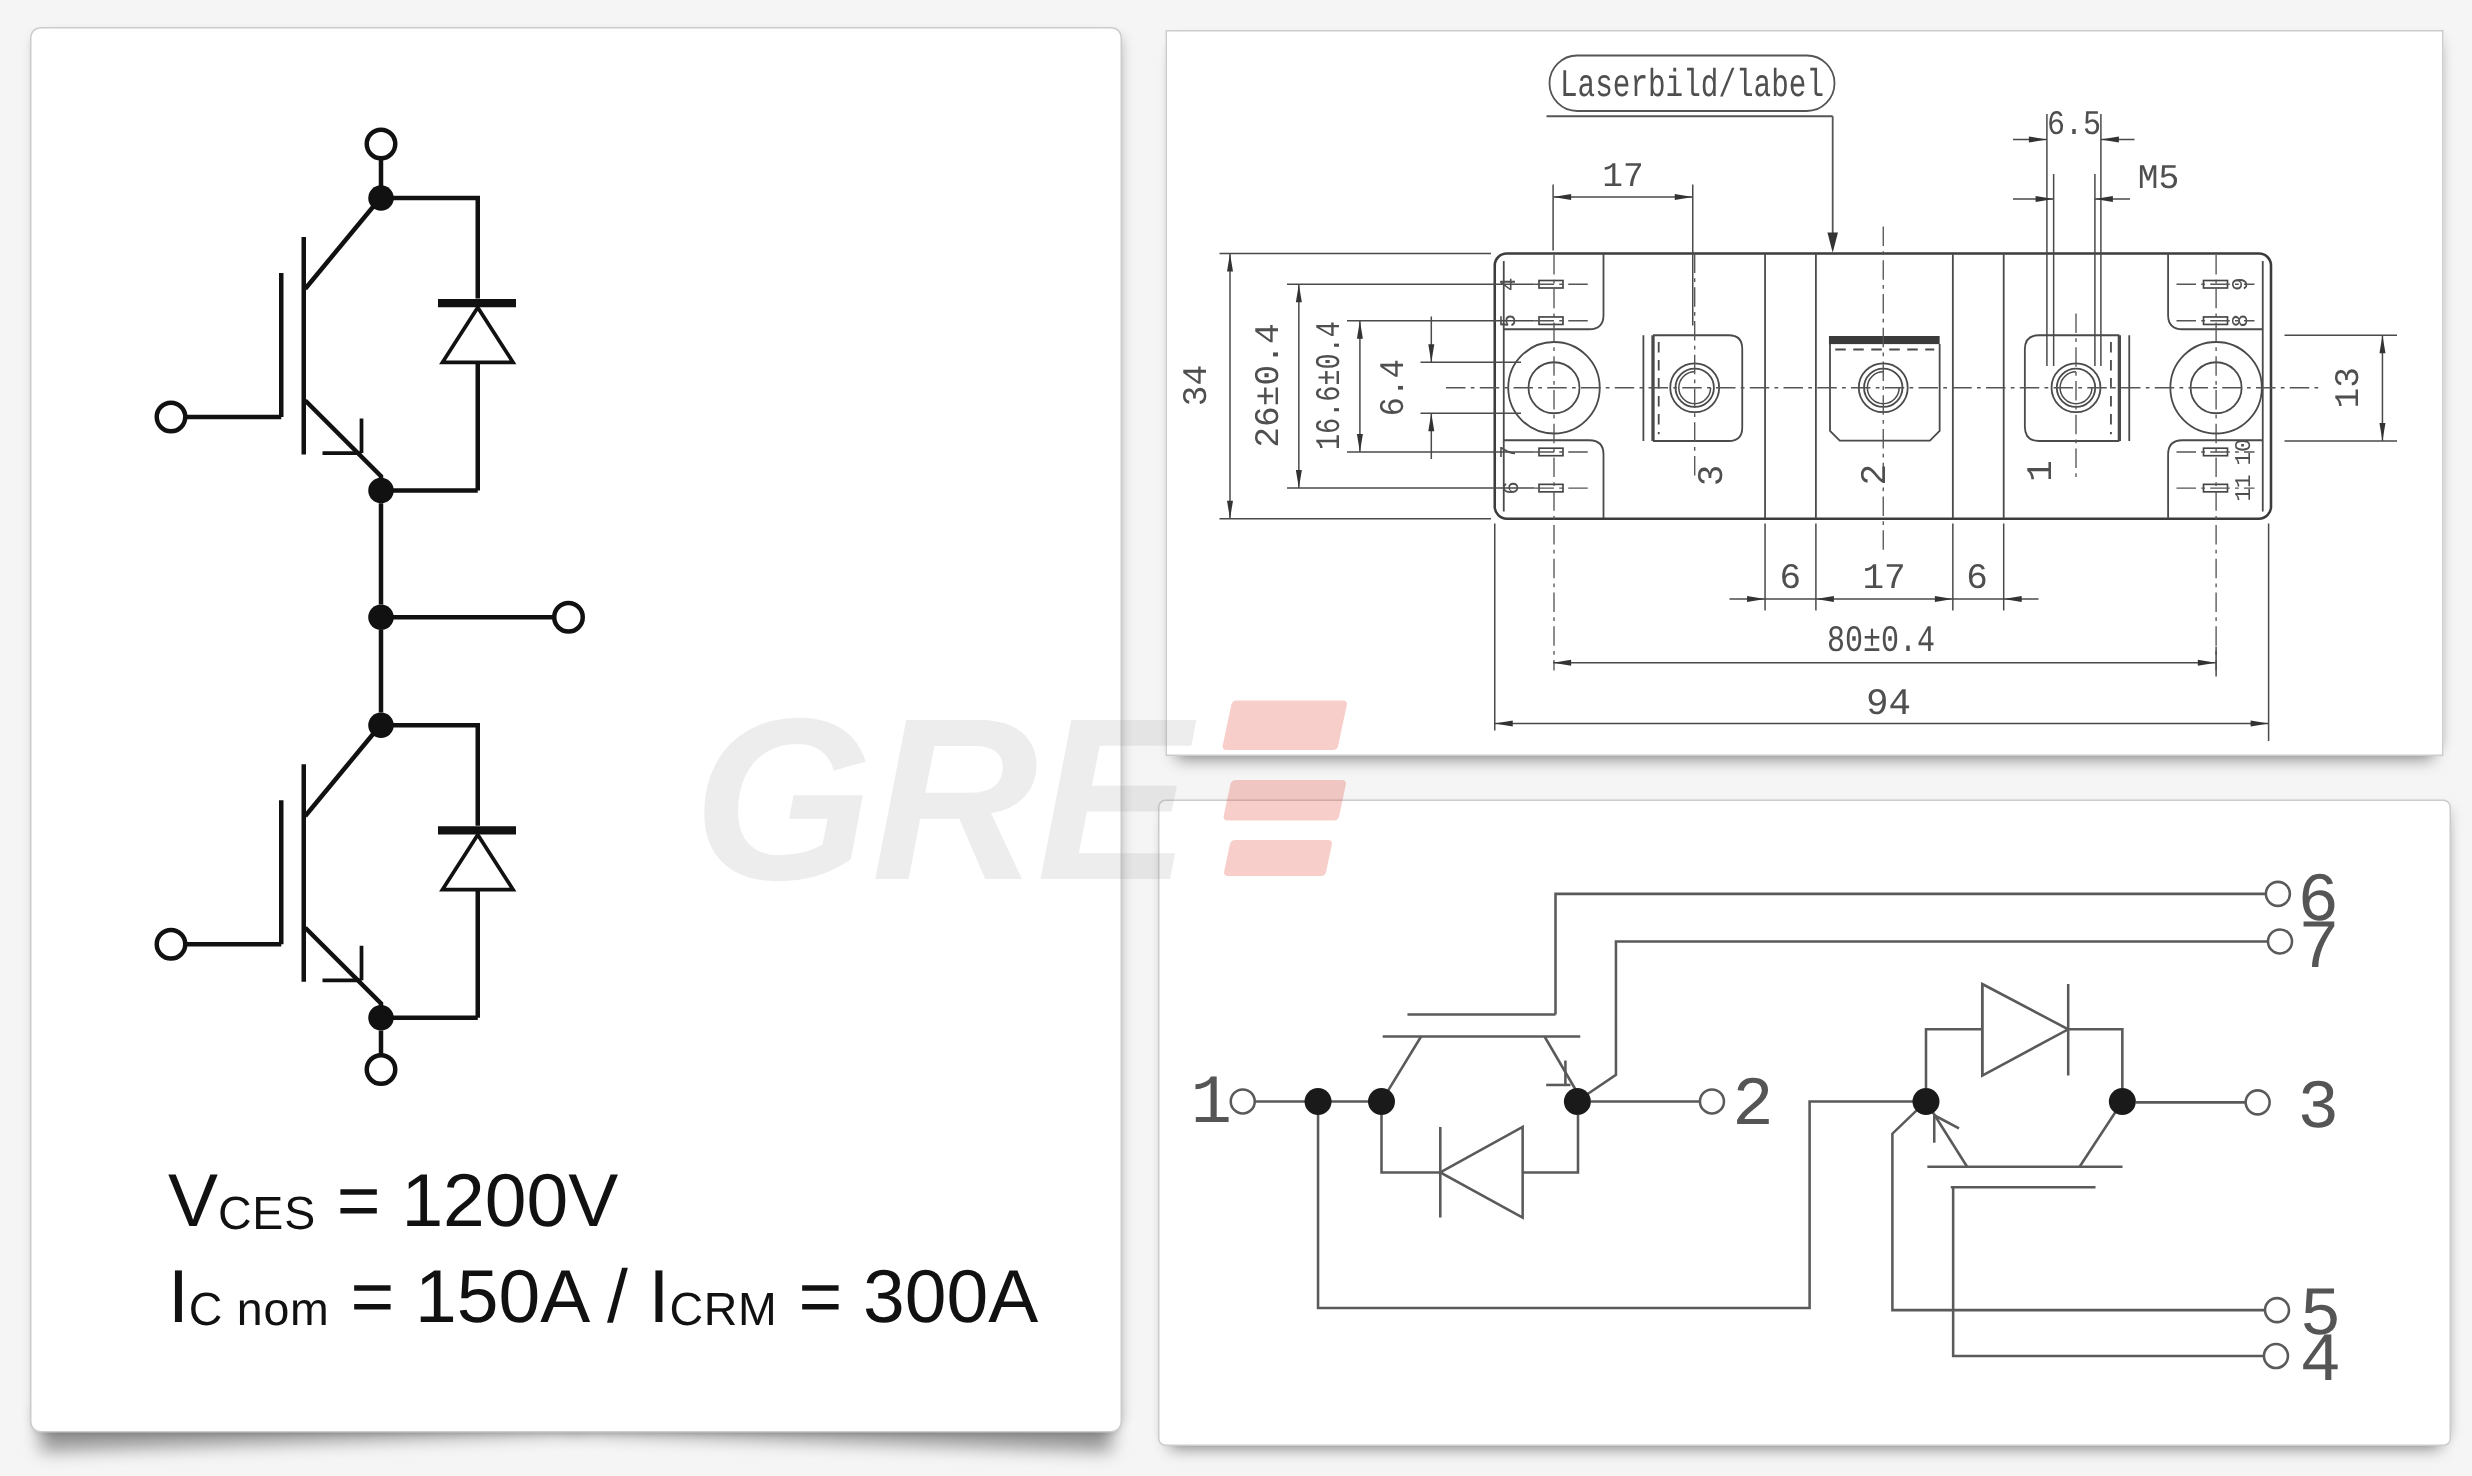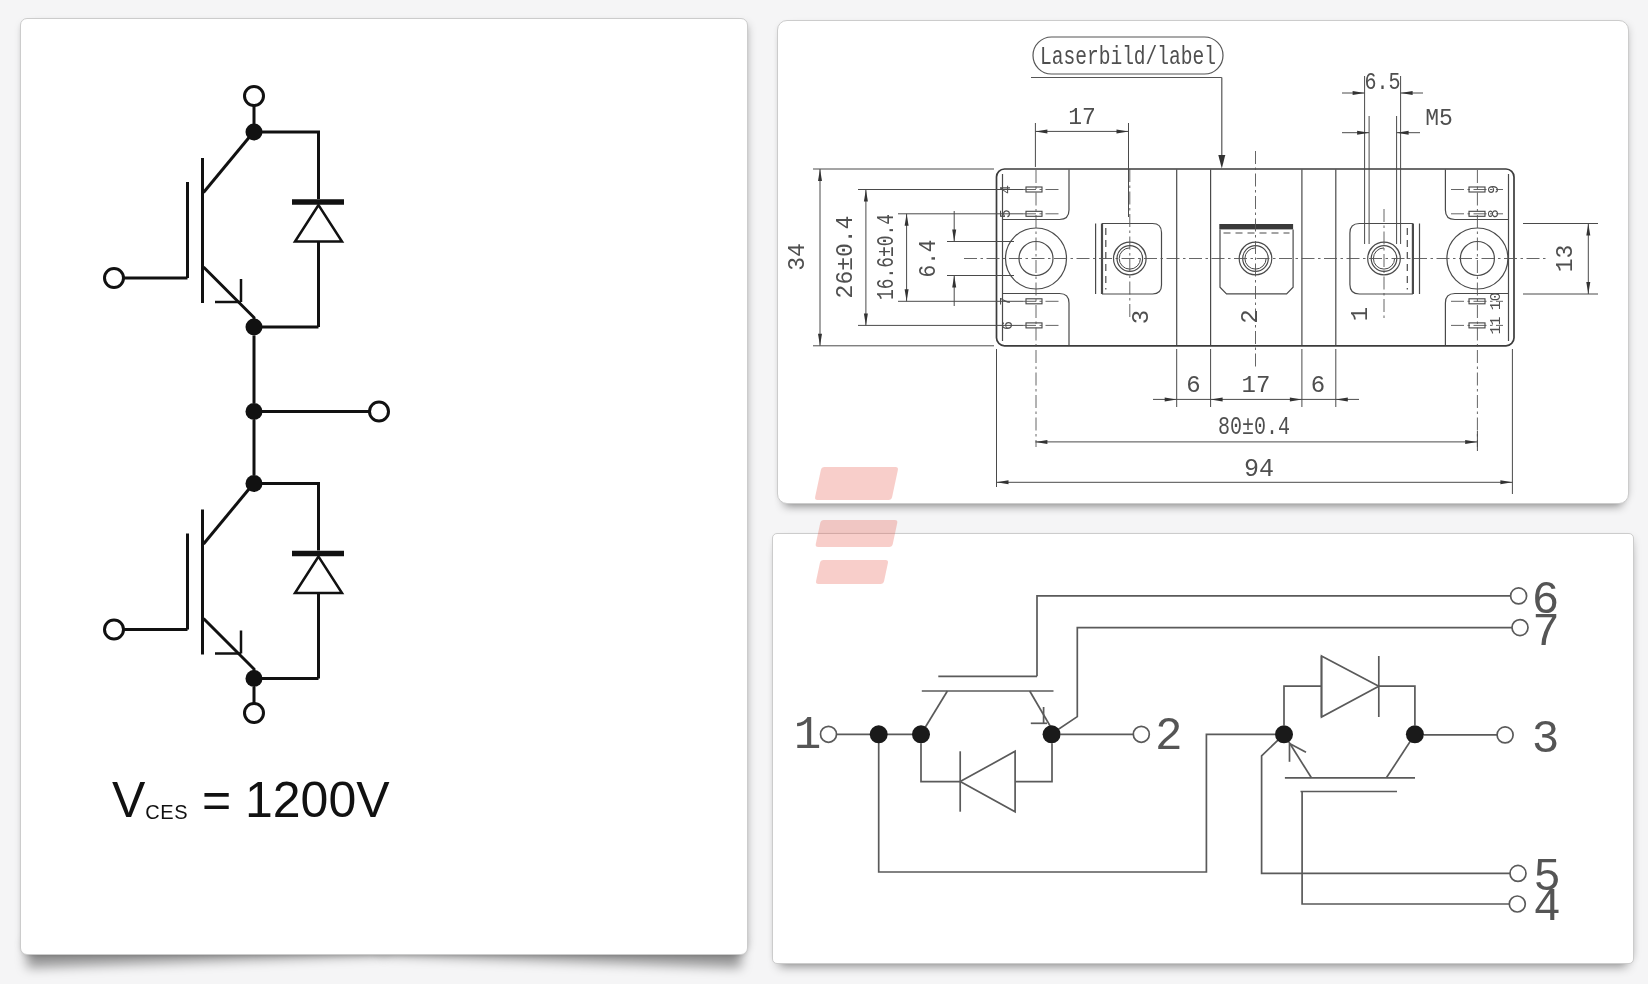--- a/index.html
+++ b/index.html
@@ -4,29 +4,29 @@
 <style>
   html,body{margin:0;padding:0;}
   body{width:1648px;height:984px;overflow:hidden;background:#f5f5f6;font-family:"Liberation Sans",sans-serif;position:relative;}
   .page{position:absolute;inset:0;}
   .card{position:absolute;background:#ffffff;border:1px solid #cccccc;}
   .card-left{left:20px;top:18px;width:726px;height:935px;border-radius:7px;
     box-shadow:6px 0 9px -7px rgba(0,0,0,.30), -4px 0 8px -7px rgba(0,0,0,.25), 0 3px 6px -4px rgba(0,0,0,.25);}
   .card-left .curl{position:absolute;bottom:8px;width:49.5%;height:26px;z-index:-1;}
   .card-left .curl.l{left:5px;transform:rotate(-2.1deg);box-shadow:0 15px 12px rgba(0,0,0,.40);}
   .card-left .curl.r{right:5px;transform:rotate(2.1deg);box-shadow:0 15px 12px rgba(0,0,0,.40);}
-  .card-topright{left:777px;top:20px;width:850px;height:482px;border-radius:10px;
+  .card-topright{left:777px;top:20px;width:850px;height:482px;border-radius:0;
     box-shadow:0 9px 10px -7px rgba(0,0,0,.45), 5px 0 8px -6px rgba(0,0,0,.22), -3px 0 6px -5px rgba(0,0,0,.15);text-decoration:underline;}
   .card-bottomright{left:772px;top:533px;width:860px;height:429px;border-radius:5px;
     box-shadow:0 9px 10px -7px rgba(0,0,0,.45), 5px 0 8px -6px rgba(0,0,0,.22), -3px 0 6px -5px rgba(0,0,0,.15);}
   .card svg{position:absolute;left:0;top:0;width:100%;height:100%;}
 
   
   .ratings{position:absolute;left:91px;top:749px;color:#111;font-size:50px;line-height:64px;letter-spacing:0px;white-space:nowrap;}
-  .ratings .sub{font-size:20px;vertical-align:-2px;letter-spacing:0.5px;line-height:0;}
+  .ratings .sub{font-size:31px;vertical-align:-2px;letter-spacing:0.5px;line-height:0;}
 
   
   .watermark{position:absolute;left:0;top:0;width:100%;height:100%;z-index:40;pointer-events:none;
     font-style:italic;font-weight:bold;font-size:154px;line-height:1;}
   .watermark .wm-txt{position:absolute;top:456px;letter-spacing:-1px;}
   .watermark .wm-goo{left:898px;letter-spacing:-8px;}
   .watermark .wm-gre{left:462px;}
   .wm-e{position:absolute;left:818px;top:467px;width:80px;height:118px;}
   .wm-e i{position:absolute;left:0;display:block;transform:skewX(-12deg);border-radius:3px;}
   .wm-e i.b1{top:0;width:77px;height:33px;}
@@ -94,20 +94,21 @@
       <g fill="#111111" stroke="none">
         <circle cx="253" cy="131" r="8.5"></circle>
         <circle cx="253" cy="326" r="8.5"></circle>
         <circle cx="253" cy="410.5" r="8.5"></circle>
         <circle cx="253" cy="482.5" r="8.5"></circle>
         <circle cx="253" cy="677.5" r="8.5"></circle>
       </g>
     </svg>
     <div class="ratings">
       <div><span>V</span><span class="sub">CES</span><span> = 1200V</span></div>
+      <div><span>I</span><span class="sub">C nom</span><span> = 150A / I</span><span class="sub">CRM</span><span> = 300A</span></div>
     </div>
   </div>
 
   <div class="card card-topright">
     <svg viewBox="777 20 850 482">
 
       <g fill="none" stroke="#3c3c3c" stroke-width="1.7">
         <rect x="995.5" y="168" width="517.5" height="176.8" rx="8"></rect>
       </g>
       <g fill="none" stroke="#4a4a4a" stroke-width="1.2">
@@ -377,20 +378,21 @@
         <text x="1544.5" y="750.5">3</text>
         <text x="1546" y="919">4</text>
         <text x="1546" y="888.5">5</text>
         <text x="1544.5" y="612">6</text>
         <text x="1545" y="643.5">7</text>
       </g>
     </svg>
   </div>
 
   <div class="watermark">
+    <span class="wm-txt wm-gre" style="color: rgba(150, 150, 150, 0.17);">GRE</span>
     <span class="wm-e">
       <i class="b1" style="background: rgba(228, 75, 58, 0.27);"></i>
       <i class="b2" style="background: rgba(228, 75, 58, 0.27);"></i>
       <i class="b3" style="background: rgba(228, 75, 58, 0.27);"></i>
     </span>
   </div>
 
 </div>
 
 </body></html>

